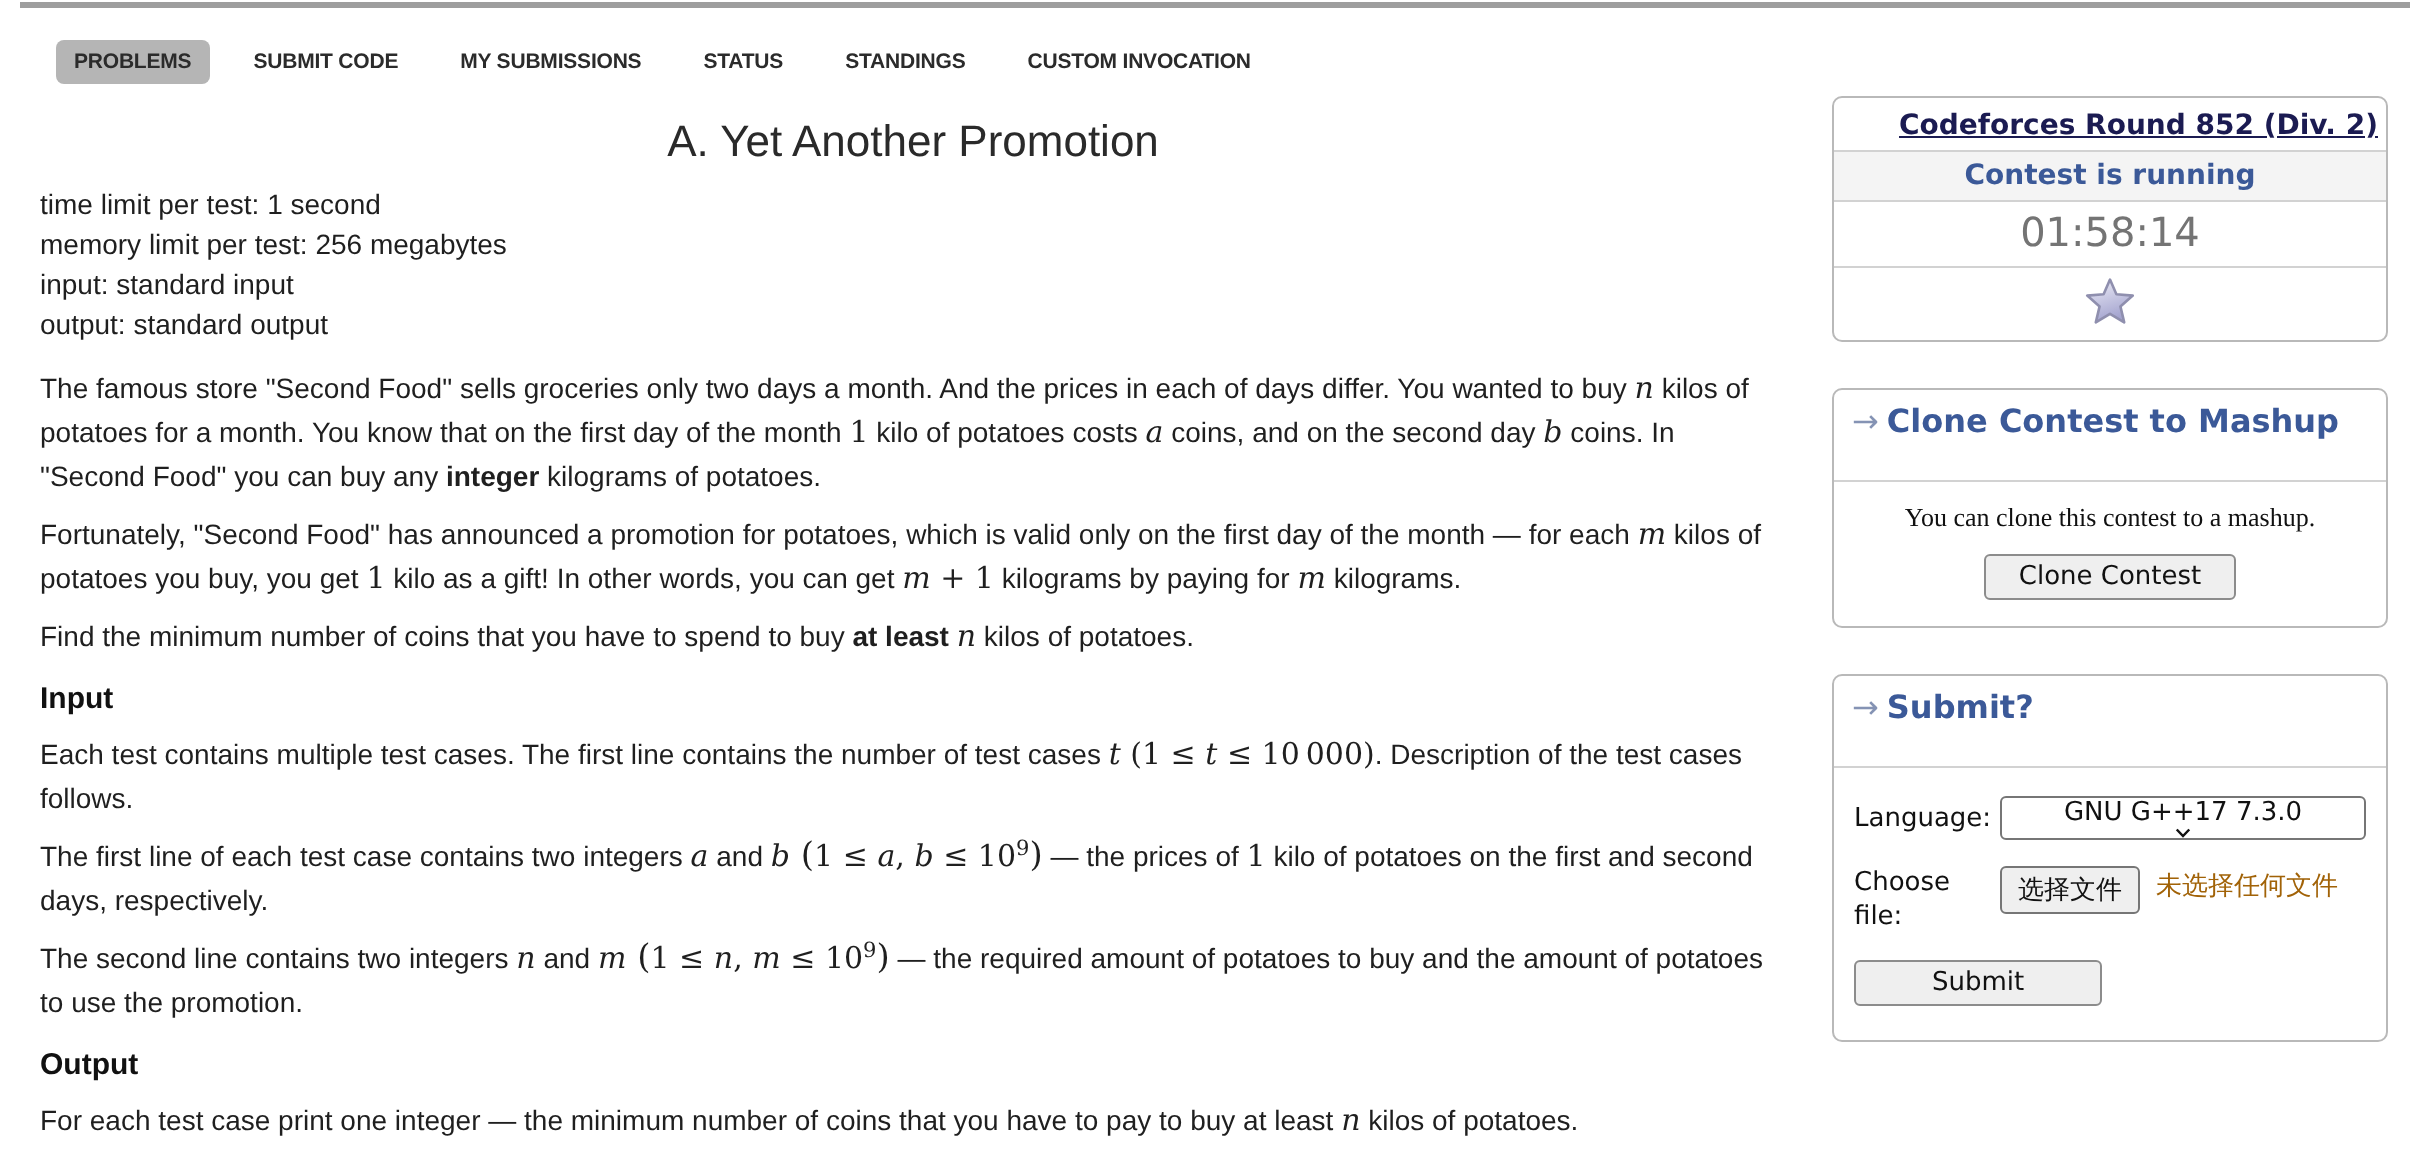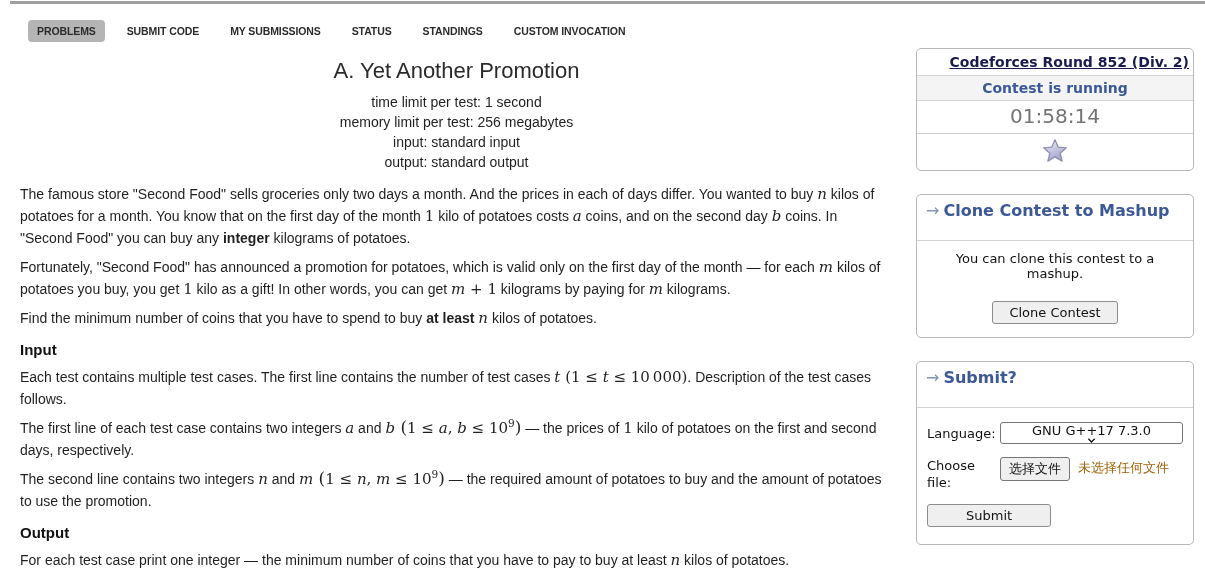--- a/index.html
+++ b/index.html
@@ -25,21 +25,21 @@
 
   
   .tab-bar{position:absolute;left:28px;top:20px;display:flex;gap:13px;align-items:center;}
   .tab{font-family:"Liberation Sans",sans-serif;font-weight:bold;font-size:10.5px;
        letter-spacing:-0.1px;color:#2b2b2b;padding:5px 9px;border-radius:4px;cursor:pointer;white-space:nowrap;}
   .tab.active{background:var(--tab-active-bg);}
 
   
   .content{position:absolute;left:20px;top:58px;width:873px;}
   .p-title{text-align:center;font-size:22px;color:#2a2a2a;}
-  .meta{ text-align:center;font-size:14px;line-height:20px;margin-top:8px;}
+  .meta{ text-align:left;font-size:14px;line-height:20px;margin-top:8px;}
   .statement{margin-top:11px;font-size:14px;line-height:22px;}
   .stmt-p{margin:0 0 7px 0;}
   .sec-title{font-weight:bold;font-size:15px;margin:10px 0 5px 0;color:#111;}
   .seg-b{font-weight:bold;}
   .seg-mi{font-family:"DejaVu Serif",serif;font-style:italic;font-size:15px;line-height:0;}
   .seg-mn{font-family:"DejaVu Serif",serif;font-size:15px;line-height:0;}
   .seg-big{font-family:"DejaVu Serif",serif;font-size:17px;line-height:0;}
   .seg-sup{font-family:"DejaVu Serif",serif;font-size:10.5px;vertical-align:super;line-height:0;}
 
   
@@ -50,21 +50,21 @@
   .cbox-row.header{padding:3px 4px 4px;}
   .contest-link{font-weight:bold;font-size:14px;color:var(--contest-link-navy);text-decoration:underline;cursor:pointer;}
   .cbox-row.status{background:var(--row-bg-gray);color:var(--caption-blue);font-weight:bold;font-size:14px;padding:4px;}
   .cbox-row.timer{font-size:20px;color:var(--timer-gray);padding:3px 0 5px;}
   .cbox-row.mode{background:var(--row-bg-gray);font-size:20px;color:var(--mode-gray);padding:3px 0 5px;}
   .cbox-row.star{padding:4px 0 3px;}
   .caption{padding:6px 9px 20px;font-weight:bold;font-size:16px;color:var(--caption-blue);
            border-bottom:1px solid var(--inner-border);}
   .caption .arrow{color:var(--arrow-gray-blue);font-weight:normal;margin-right:4px;}
   .sbox-body{padding:10px 9px 13px;font-size:13px;text-align:center;}
-  .clone-text{margin-bottom:20px;color:#111;}
+  .clone-text{margin-bottom:10px;color:#111;font-family:Liberation Serif, serif;}
   .btn{font-family:"DejaVu Sans",sans-serif;font-size:13px;background:var(--button-bg);
        border:1px solid var(--button-border);border-radius:3px;padding:3px 16px;color:#111;cursor:pointer;}
   .form{ text-align:left;padding:14px 10px 15px;}
   .form-row{display:flex;margin-bottom:13px;align-items:center;}
   .form-row:last-child{margin-bottom:2px;justify-content:flex-start;}
   .form-row.file{align-items:flex-start;}
   .flabel{width:73px;flex:none;font-size:13px;color:#111;line-height:17px;}
   .select{width:186px;height:22px;border:1px solid #767676;border-radius:3px;background:#fff;
           display:flex;align-items:center;justify-content:space-between;padding:0 7px;cursor:pointer;flex-direction:column;}
   .select span{font-size:13px;color:#111;}

